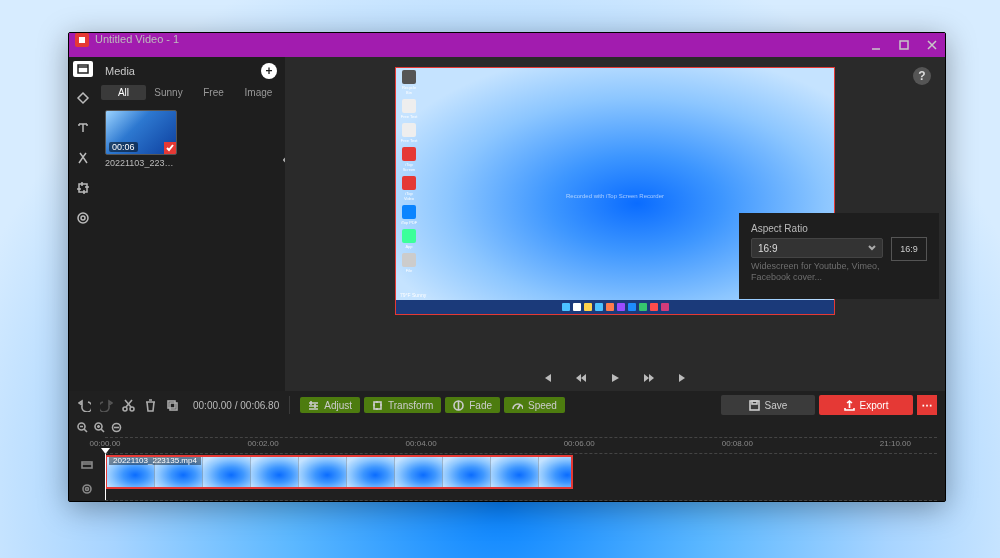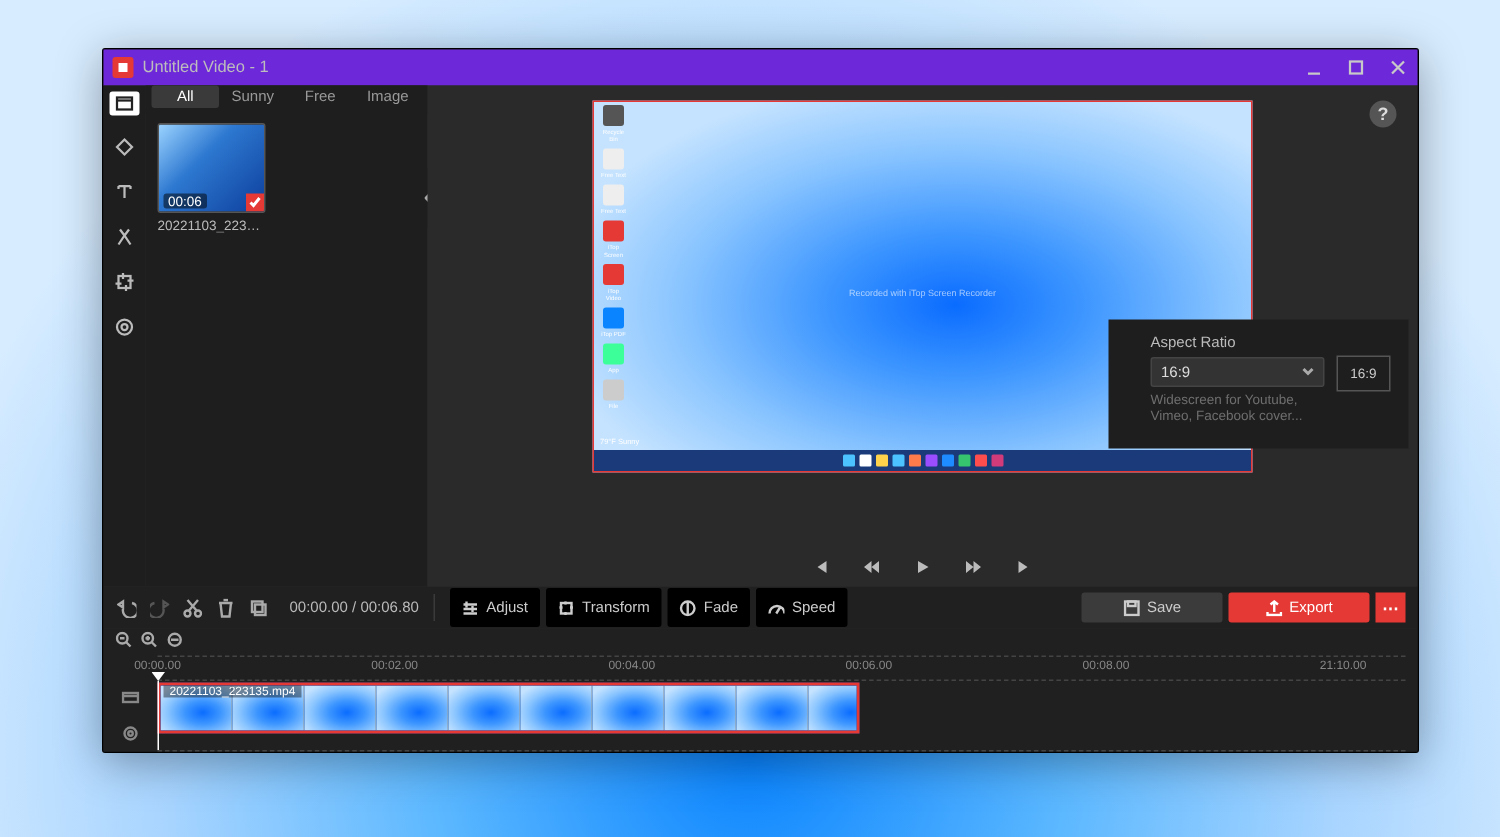--- a/index.html
+++ b/index.html
@@ -13,21 +13,21 @@
     position:absolute; inset:0; z-index:0; pointer-events:none;
   }
   .win {
     position:absolute; left:68px; top:32px; width:878px; height:470px;
     background:#2a2a2a; border:1px solid #000; border-radius:2px; display:flex; flex-direction:column;
     box-shadow:0 6px 30px rgba(0,0,0,.35);
     color:#c8c8c8; font-size:11px;
   }
   
   .titlebar {
-    height:24px; background:#6d28d9; display:flex; align-items:center; padding:0 6px; gap:6px;
+    height:24px; background:#a21caf; display:flex; padding:0 6px; gap:6px;
   }
   .app-icon { width:14px; height:14px; background:#e53935; border-radius:2px; display:flex; align-items:center; justify-content:center; }
   .app-icon svg { width:10px; height:10px; }
   .title-text { color:#bdbdbd; font-size:11px; }
   .winbtns { margin-left:auto; display:flex; gap:14px; align-items:center; }
   .winbtn { width:14px; height:14px; display:flex; align-items:center; justify-content:center; color:#c8c8c8; }
   .winbtn svg { width:12px; height:12px; stroke:#c8c8c8; stroke-width:1.5; fill:none; }
 
   
   .content { flex:1; display:flex; min-height:0; }
@@ -46,21 +46,21 @@
     display:flex; align-items:center; justify-content:space-between;
     padding:6px 8px; background:#1e1e1e;
   }
   .media-hdr .plus { width:16px; height:16px; background:#fff; border-radius:50%; display:flex; align-items:center; justify-content:center; color:#1e1e1e; font-weight:bold; font-size:12px; }
   .media-tabs { display:flex; background:#1e1e1e; padding:0 4px 4px; gap:0; }
   .media-tab { flex:1; text-align:center; padding:2px 0; color:#999; font-size:10px; }
   .media-tab.active { background:#3a3a3a; color:#fff; border-radius:2px;}
   .media-body { flex:1; padding:6px 8px; position:relative; }
   .thumb-card { width:72px; }
   .thumb-img {
-    width:72px; height:60px; border-radius:2px; position:relative; overflow:hidden;
+    width:72px; height:45px; border-radius:2px; position:relative; overflow:hidden;
     background:linear-gradient(135deg,#9bd3ff 0%, #2d78d0 40%, #0d3f9e 100%);
     border:1px solid #555;
   }
   .thumb-dur { position:absolute; left:3px; bottom:2px; font-size:9px; color:#fff; background:rgba(0,0,0,.5); padding:0 3px; border-radius:2px;}
   .thumb-chk { position:absolute; right:0; bottom:0; width:12px; height:12px; background:#e53935; display:flex; align-items:center; justify-content:center;}
   .thumb-chk svg { width:8px;height:8px;stroke:#fff;stroke-width:2;fill:none;}
   .thumb-name { color:#bbb; font-size:9px; margin-top:3px; white-space:nowrap; overflow:hidden; text-overflow:ellipsis; width:72px;}
   .panel-collapse { position:absolute; right:-6px; top:36px; width:10px; height:40px; background:#1e1e1e; display:flex; align-items:center; justify-content:center; }
   .panel-collapse svg{width:6px;height:10px;stroke:#aaa;fill:none;stroke-width:2;}
 
@@ -90,35 +90,35 @@
 
   
   .settings {
     position:absolute; right:6px; top:156px; width:200px; background:#1e1e1e; padding:10px 12px; z-index:5;
   }
   .settings .row{margin-bottom:6px;}
   .settings label{color:#bbb;font-size:10px;display:block;margin-bottom:4px;}
   .settings .sel{height:20px;background:#333;border:1px solid #444;border-radius:2px;display:flex;align-items:center;justify-content:space-between;padding:0 6px;color:#ddd;font-size:10px;}
   .settings .sel svg{width:8px;height:8px;stroke:#aaa;fill:none;stroke-width:2;}
   .settings .hint{color:#6e6e6e;font-size:9px;margin-top:3px;line-height:11px;}
-  .aspect-wrap{display:flex;gap:8px;align-items:flex-start;margin-left:16px;}
+  .aspect-wrap{display:flex;gap:8px;align-items:flex-start;}
   .aspect-left{flex:1;}
   .aspect-tag{width:36px;height:24px;border:1px solid #555;display:flex;align-items:center;justify-content:center;font-size:9px;color:#ccc;margin-top:14px;}
 
   
   .toolbar{
     height:28px;background:#202020;display:flex;align-items:center;gap:4px;padding:0 8px;
   }
   .tl-grp{display:flex;align-items:center;gap:8px;justify-content:space-between;}
   .tl-ic{width:14px;height:14px;display:flex;align-items:center;justify-content:center;}
   .tl-ic svg{width:13px;height:13px;stroke:#aaa;fill:none;stroke-width:1.6;}
   .tl-ic.disabled svg{stroke:#555;}
   .tl-time{color:#bbb;font-size:10px;margin-left:6px;}
   .tl-sep{width:1px;height:18px;background:#3a3a3a;margin:0 6px;}
-  .tl-btn{height:26px;padding:0 8px;background:#000000;border-radius:2px;display:flex;align-items:center;gap:5px;color:#ccc;font-size:10px;}
+  .tl-btn{height:16px;padding:0 8px;background:#4d7c0f;border-radius:2px;display:flex;align-items:center;gap:5px;color:#ccc;font-size:10px;}
   .tl-btn svg{width:11px;height:11px;stroke:#ccc;fill:none;stroke-width:1.6;}
   .tl-spacer{flex:1;}
   .tl-save{width:94px;height:20px;background:#3b3b3b;}
   .tl-export{width:94px;height:20px;background:#e53935;color:#fff;}
   .tl-export svg{stroke:#fff;}
   .tl-more{width:20px;height:20px;background:#e53935;display:flex;align-items:center;justify-content:center;color:#fff;font-weight:bold;font-size:11px;}
 
   
   .timeline{flex:0 0 82px;background:#202020;display:flex;flex-direction:column;}
   .tl-ctrl{height:18px;display:flex;align-items:center;gap:6px;padding:0 8px;}
@@ -203,20 +203,24 @@
         </div>
       <div class="rail-icon">
           <svg viewBox="0 0 14 14">
             <circle cx="7" cy="7" r="5"></circle>
             <circle cx="7" cy="7" r="2"></circle>
           </svg>
         </div>
     </div>
 
     <div class="mediapanel">
+      <div class="media-hdr">
+        <span>Media</span>
+        <div class="plus">+</div>
+      </div>
       <div class="media-tabs">
         <div class="media-tab active">All</div>
         <div class="media-tab">Sunny</div>
         <div class="media-tab">Free</div>
         <div class="media-tab">Image</div>
       </div>
       <div class="media-body">
         <div class="thumb-card">
           <div class="thumb-img">
             <span class="thumb-dur">00:06</span>

